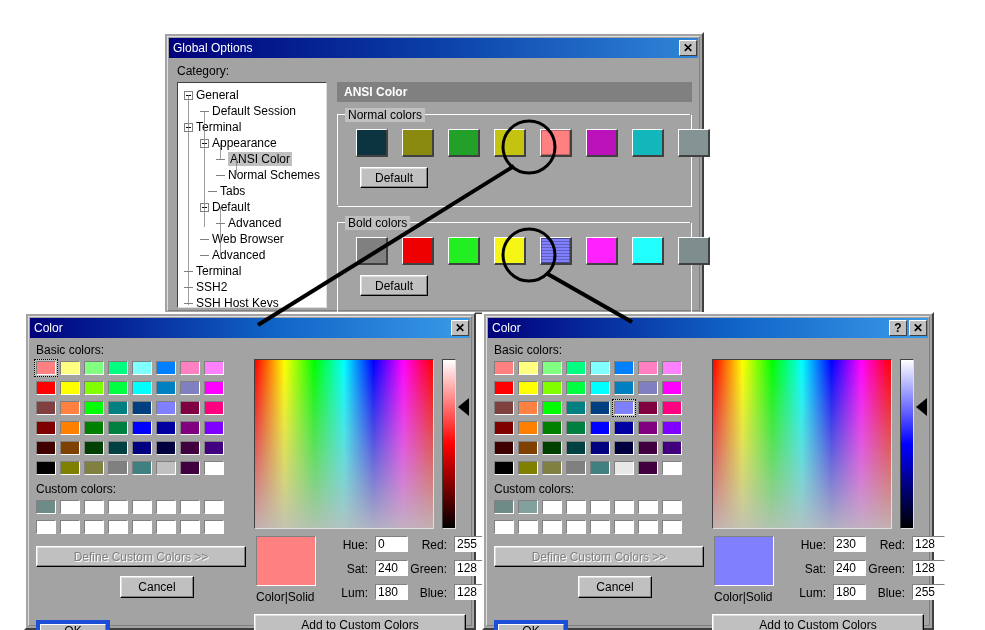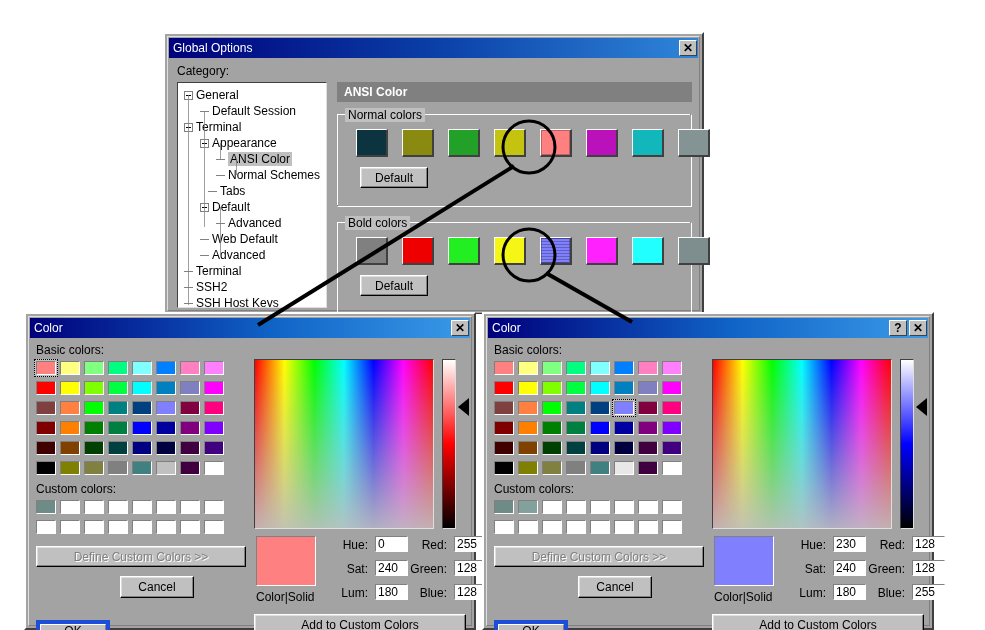--- a/index.html
+++ b/index.html
@@ -210,21 +210,21 @@
           <div class="tree-row" style="left: 18px; top: 112px;">
             <span class="expander"></span>
             <span class="txt">Default</span>
           </div>
           <div class="tree-row" style="left: 34px; top: 128px;">
             <span class="dash"></span>
             <span class="txt">Advanced</span>
           </div>
           <div class="tree-row" style="left: 18px; top: 144px;">
             <span class="dash"></span>
-            <span class="txt">Web Default</span>
+            <span class="txt">Web Browser</span>
           </div>
           <div class="tree-row" style="left: 18px; top: 160px;">
             <span class="dash"></span>
             <span class="txt">Advanced</span>
           </div>
           <div class="tree-row" style="left: 2px; top: 176px;">
             <span class="dash"></span>
             <span class="txt">Terminal</span>
           </div>
           <div class="tree-row" style="left: 2px; top: 192px;">

